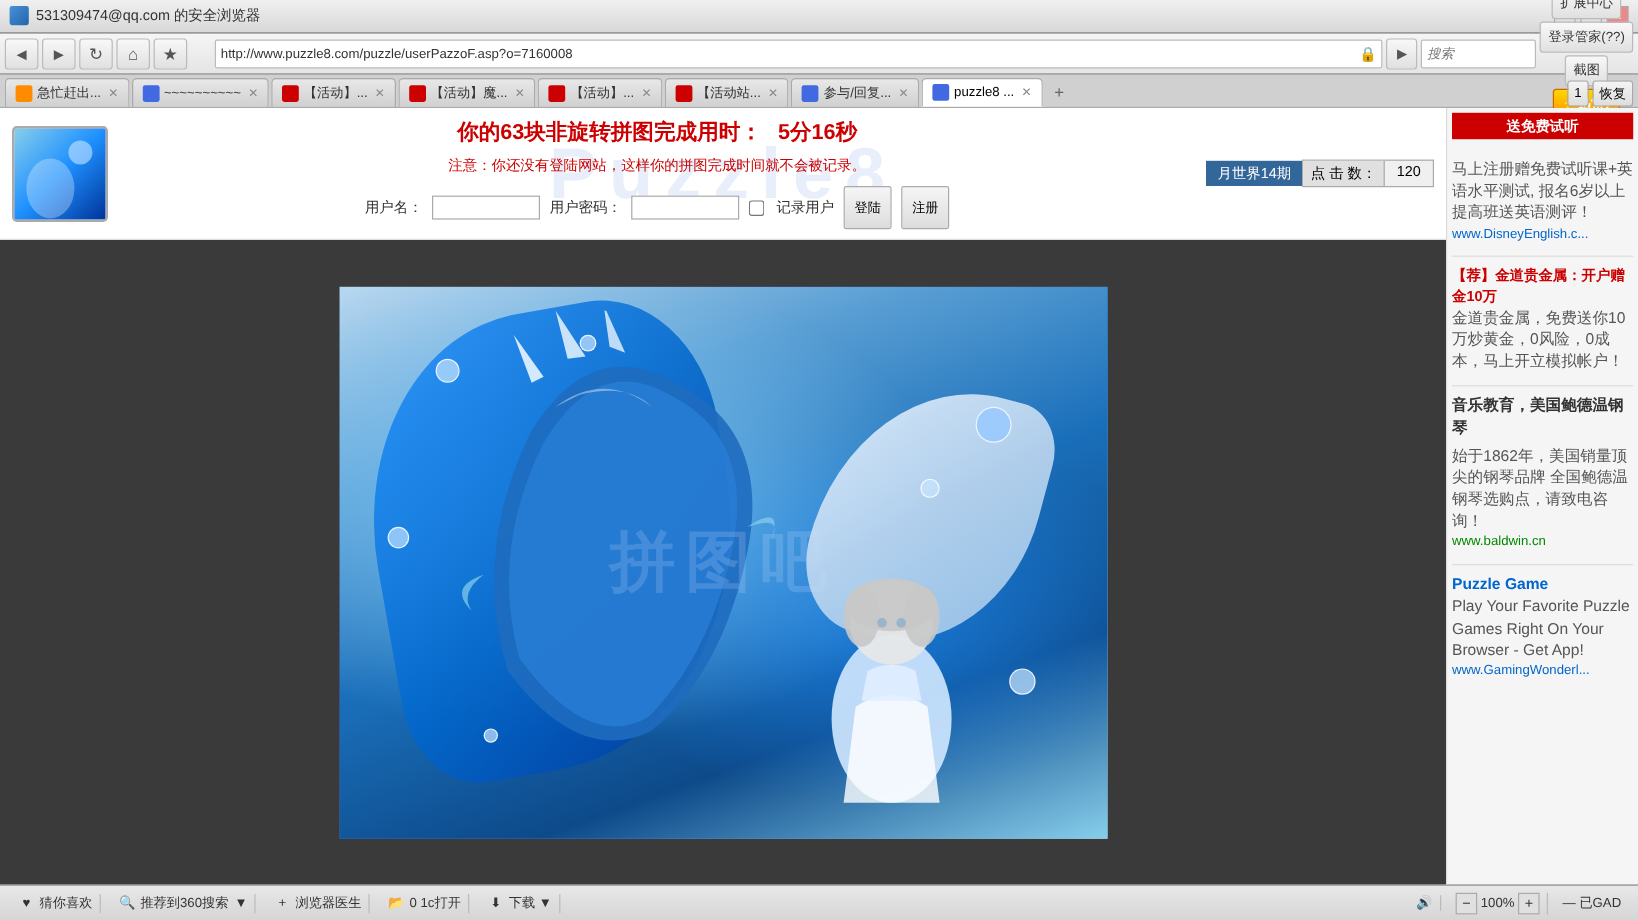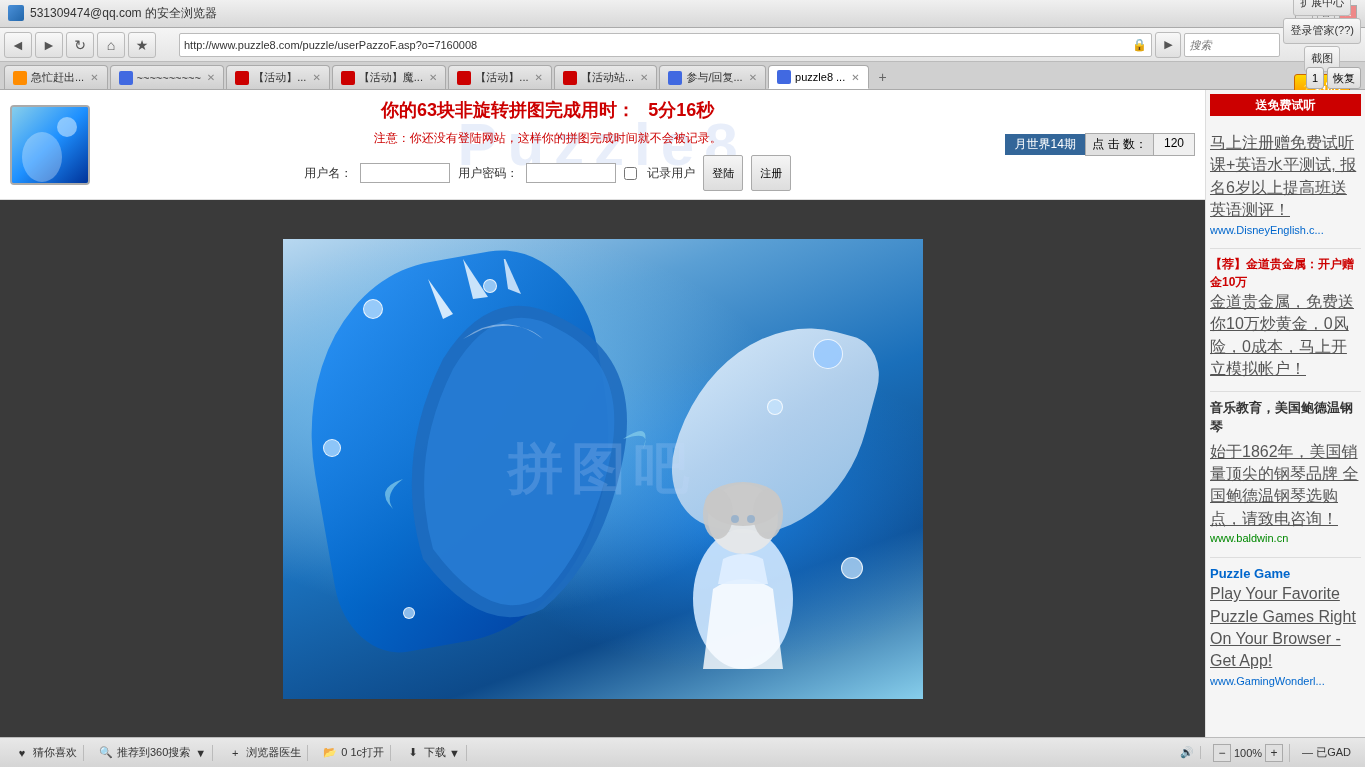--- a/index.html
+++ b/index.html
@@ -368,23 +368,22 @@
       line-height: 1.5;
     }
     .ad-title {
       font-size: 13px;
       font-weight: bold;
       color: #333;
       margin-bottom: 4px;
     }
     .ad-text {
       color: #555;
-      font-size: 16px;
+      font-size: 13px;
       line-height: 1.4;
-      text-decoration: underline;
     }
     .ad-link {
       color: #0066cc;
       font-size: 11px;
     }
     .ad-link-green {
       color: #008800;
       font-size: 11px;
     }
     .ad-separator {

